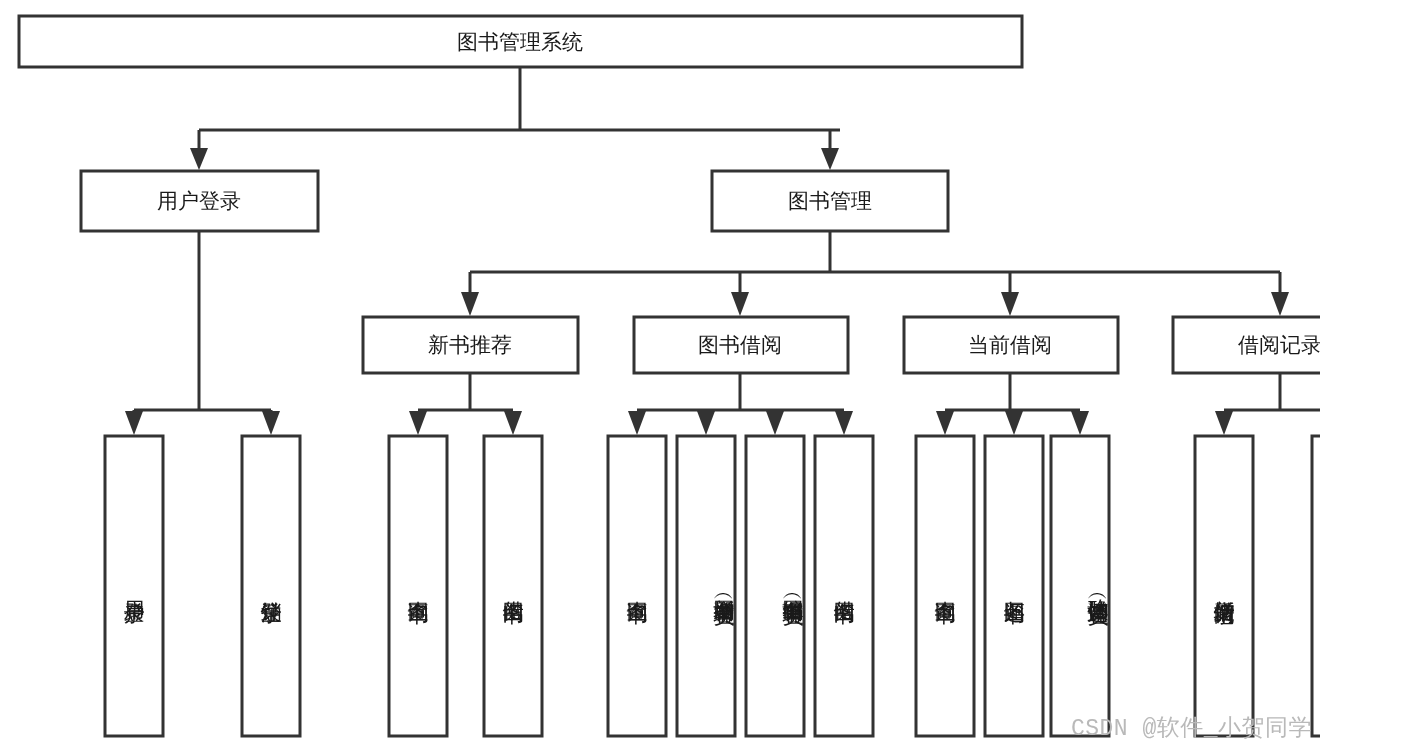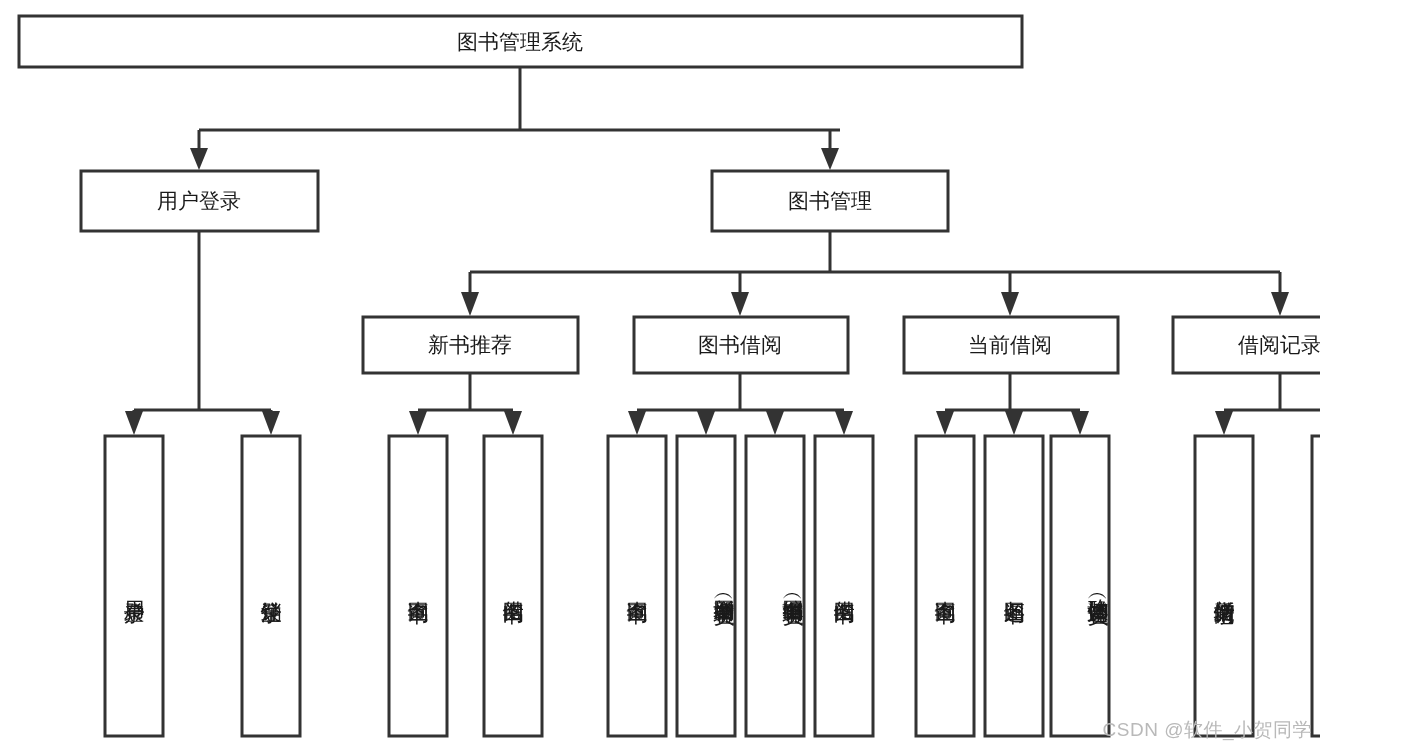--- a/index.html
+++ b/index.html
@@ -63,22 +63,22 @@
     display: flex;
     align-items: center;
     justify-content: center;
     pointer-events: none;
     user-select: none;
   }
   .watermark {
     position: absolute;
     right: 8px;
     bottom: 4px;
-    font-family: Liberation Sans, sans-serif;
-    font-size: 19px;
+    font-family: Liberation Mono, monospace;
+    font-size: 23px;
     color: #b9b9b9;
     letter-spacing: 0.5px;
     user-select: none;
     white-space: nowrap;
   }
 </style>
 </head>
 <body>
 
 <div id="diagram-root">

